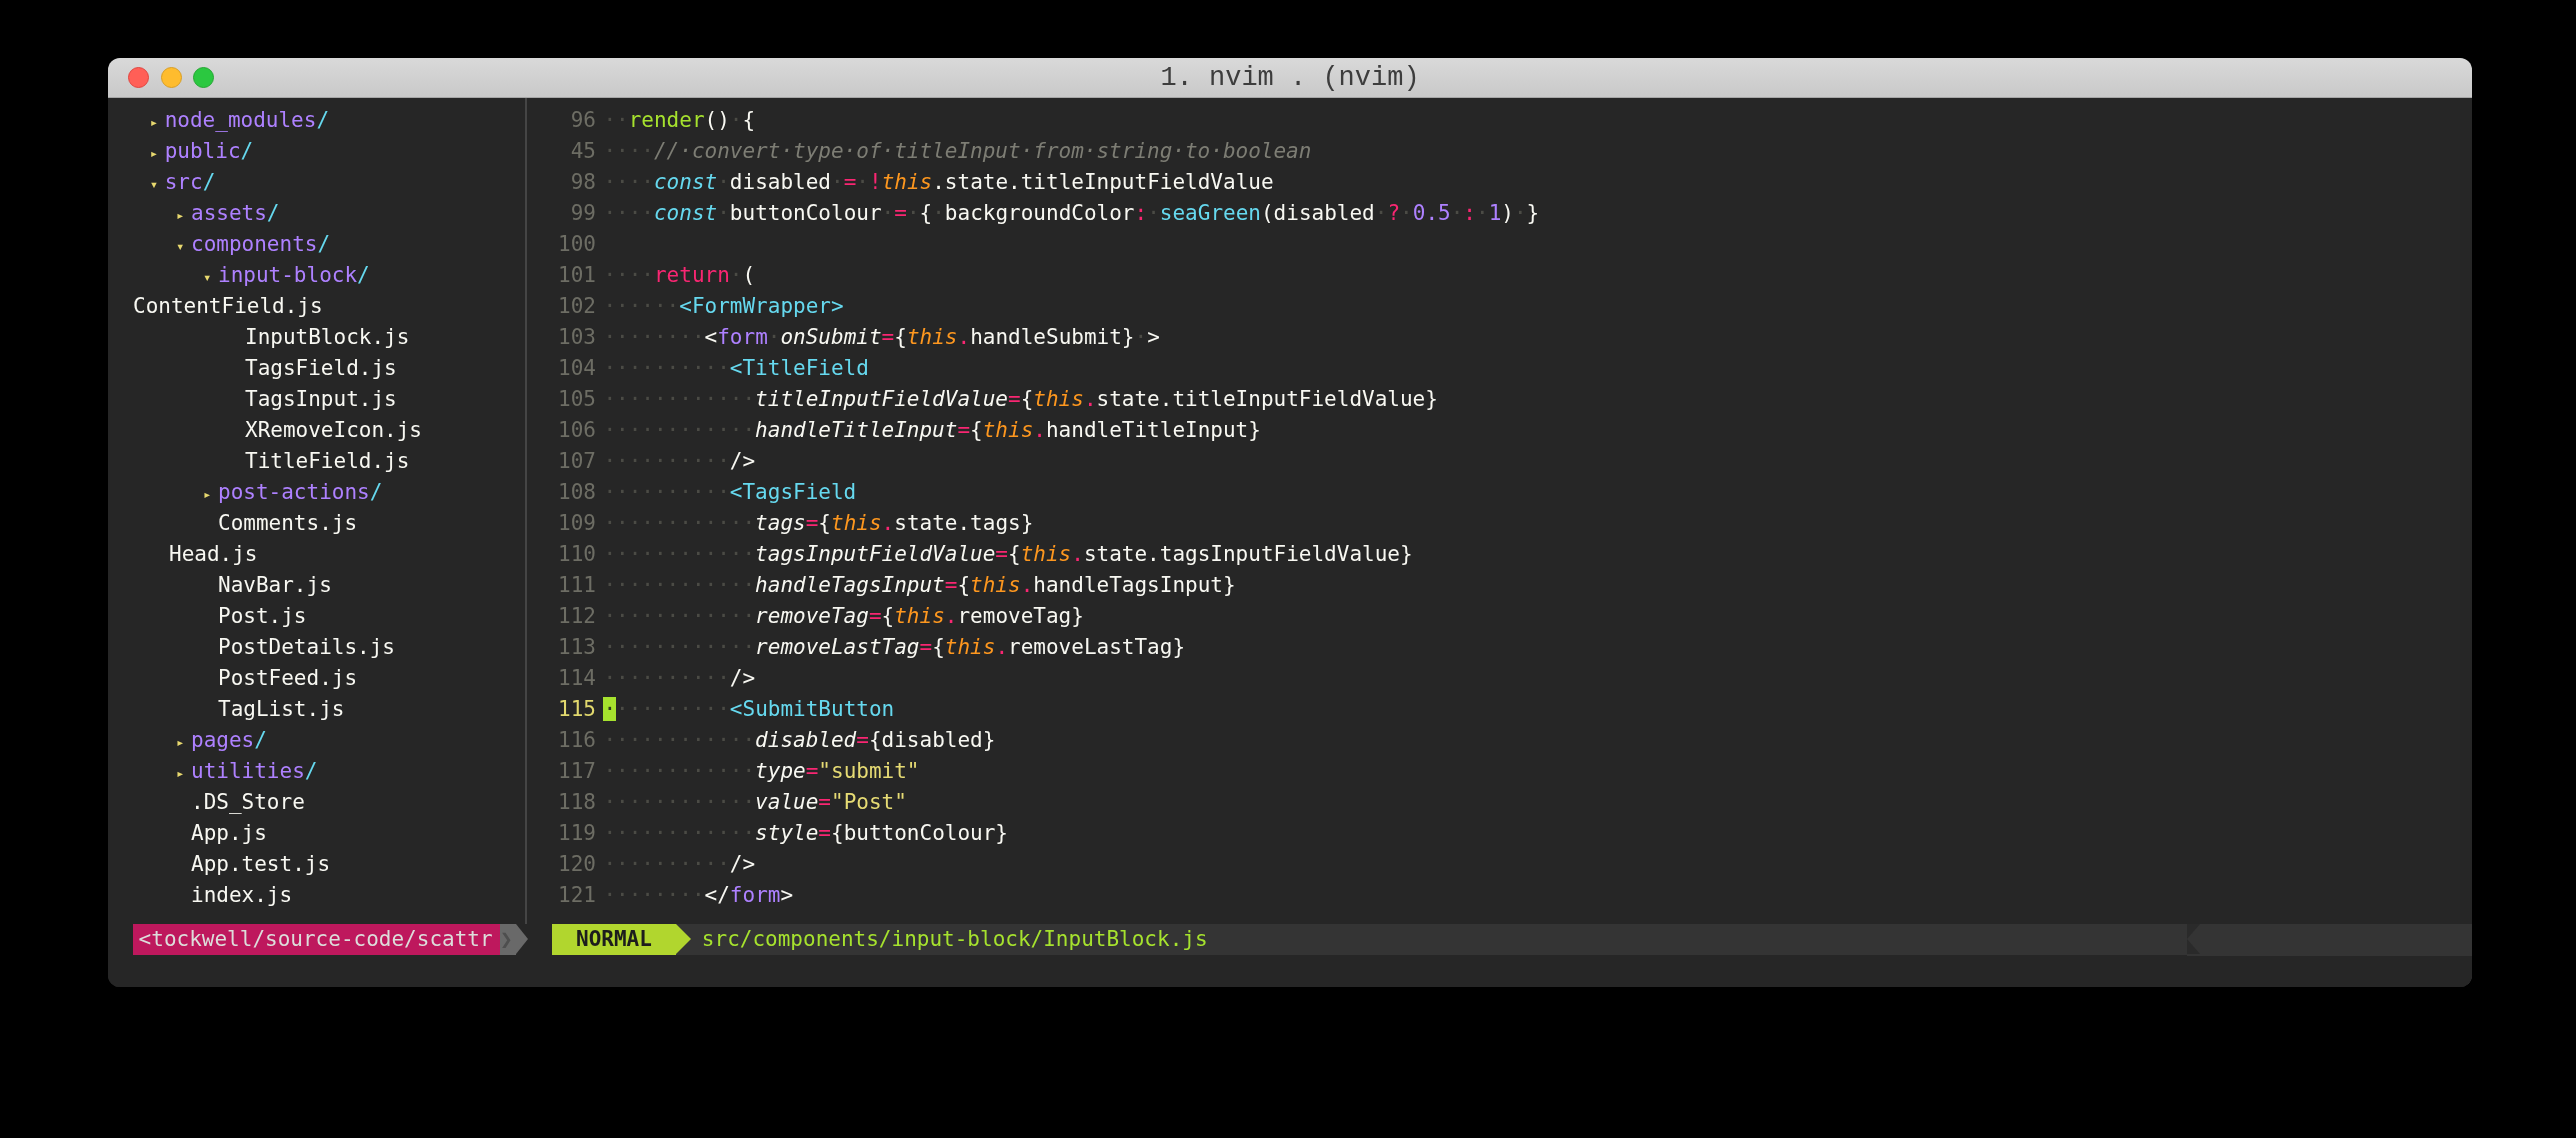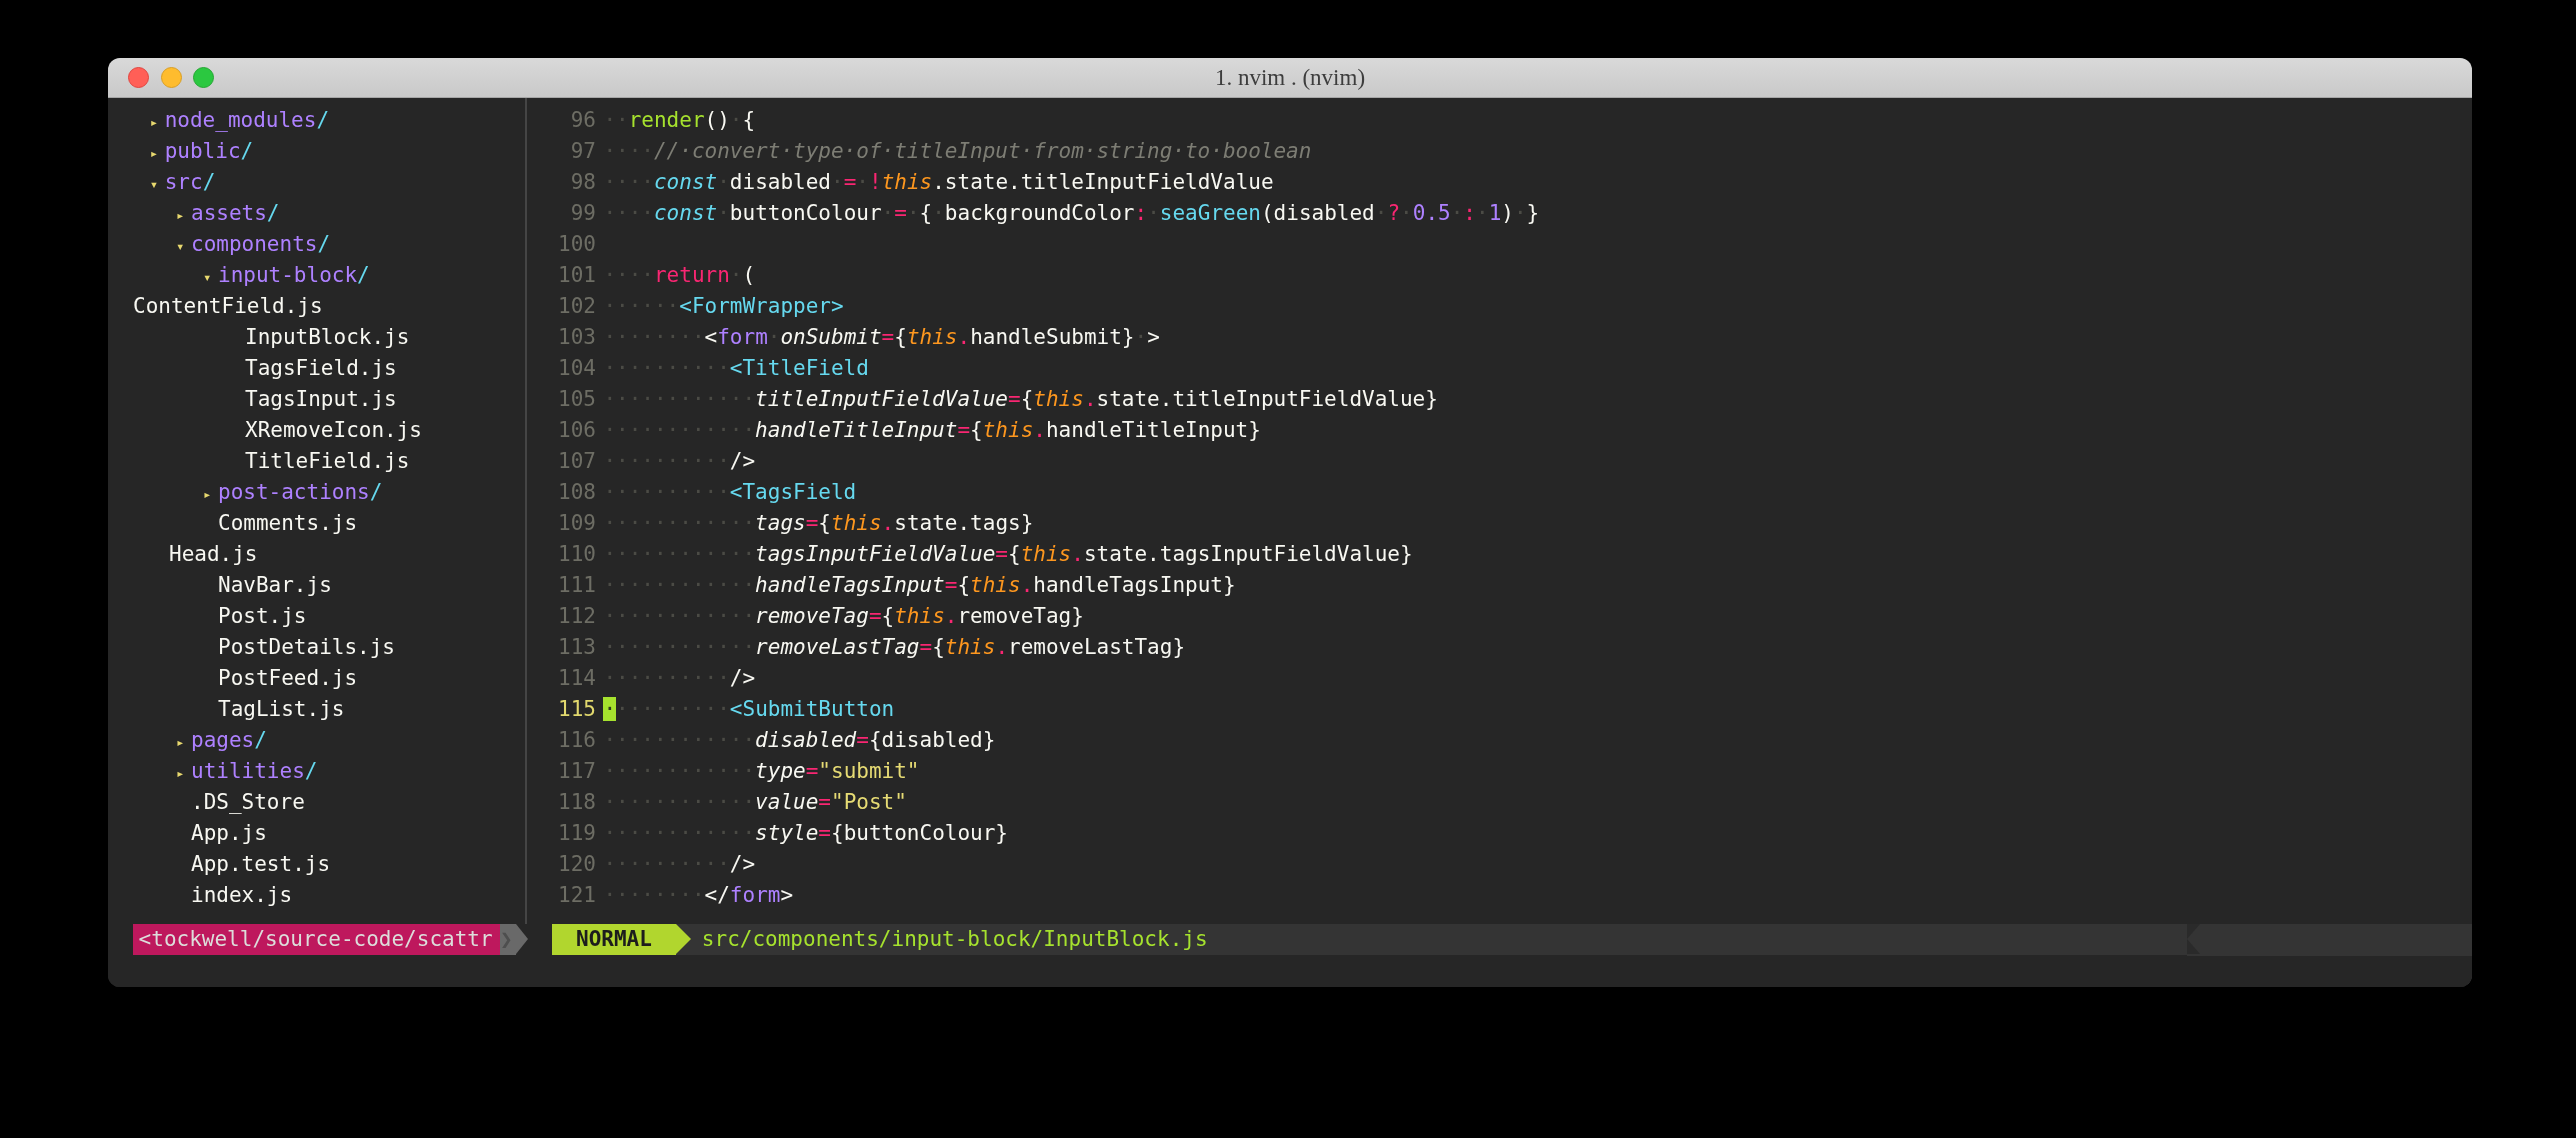--- a/index.html
+++ b/index.html
@@ -14,21 +14,21 @@
     position:relative;height:39px;
     background:linear-gradient(#d9d9d9,#c9c9c9);
     border-bottom:0.9px solid #a6a6a6;
   }
   .tl{position:absolute;top:9.3px;width:21px;height:21px;border-radius:50%;}
   #tl-close{left:20.4px;background:#ff5f57;border:0.9px solid #e0443e;box-sizing:border-box;}
   #tl-min{left:53px;background:#febc2e;border:0.9px solid #d89e24;box-sizing:border-box;}
   #tl-zoom{left:85px;background:#2bc840;border:0.9px solid #24a732;box-sizing:border-box;}
   #title-text{
     position:absolute;left:0;right:0;top:0;height:37px;line-height:40px;text-align:center;
-    font-family:Liberation Serif, serif;font-size:23px;font-weight:500;color:#3d3d3d;
+    font-family:Liberation Mono, monospace;font-size:27px;font-weight:500;color:#3d3d3d;
   }
   
   #main{position:absolute;top:40px;left:0;right:0;bottom:0;background:#262626;}
   #tree{
     position:absolute;left:0;top:0;width:417px;height:826px;overflow:hidden;
     padding-top:7.4px;box-sizing:border-box;
     font-size:21px;
   }
   #vsplit{position:absolute;left:417px;top:0;width:1.9px;height:826px;background:#454545;}
   #editor{
@@ -125,21 +125,21 @@
         <div class="row" style="padding-left: 43px;"><span class="arrow">▸</span><span class="dirname">pages</span><span class="dirslash">/</span></div>
         <div class="row" style="padding-left: 43px;"><span class="arrow">▸</span><span class="dirname">utilities</span><span class="dirslash">/</span></div>
         <div class="row" style="padding-left: 58px;"><span class="filename">.DS_Store</span></div>
         <div class="row" style="padding-left: 58px;"><span class="filename">App.js</span></div>
         <div class="row" style="padding-left: 58px;"><span class="filename">App.test.js</span></div>
         <div class="row" style="padding-left: 58px;"><span class="filename">index.js</span></div>
       </div>
     <div id="vsplit"></div>
     <div id="editor" class="mono">
         <div class="row"><span class="ln">96</span><span class="t-ws">··</span><span class="t-fn">render</span><span class="t-pln">()</span><span class="t-ws">·</span><span class="t-pln">{</span></div>
-        <div class="row"><span class="ln">97</span><span class="t-ws">····</span><span class="t-cm">//·convert·type·of·titleInput·from·string·to·boolean</span></div>
+        <div class="row"><span class="ln">45</span><span class="t-ws">····</span><span class="t-cm">//·convert·type·of·titleInput·from·string·to·boolean</span></div>
         <div class="row"><span class="ln">98</span><span class="t-ws">····</span><span class="t-kw">const</span><span class="t-ws">·</span><span class="t-pln">disabled</span><span class="t-ws">·</span><span class="t-op">=</span><span class="t-ws">·</span><span class="t-op">!</span><span class="t-ths">this</span><span class="t-pln">.state.titleInputFieldValue</span></div>
         <div class="row"><span class="ln">99</span><span class="t-ws">····</span><span class="t-kw">const</span><span class="t-ws">·</span><span class="t-pln">buttonColour</span><span class="t-ws">·</span><span class="t-op">=</span><span class="t-ws">·</span><span class="t-pln">{</span><span class="t-ws">·</span><span class="t-pln">backgroundColor</span><span class="t-op">:</span><span class="t-ws">·</span><span class="t-cyn">seaGreen</span><span class="t-pln">(disabled</span><span class="t-ws">·</span><span class="t-op">?</span><span class="t-ws">·</span><span class="t-num">0.5</span><span class="t-ws">·</span><span class="t-op">:</span><span class="t-ws">·</span><span class="t-num">1</span><span class="t-pln">)</span><span class="t-ws">·</span><span class="t-pln">}</span></div>
         <div class="row"><span class="ln">100</span></div>
         <div class="row"><span class="ln">101</span><span class="t-ws">····</span><span class="t-op">return</span><span class="t-ws">·</span><span class="t-pln">(</span></div>
         <div class="row"><span class="ln">102</span><span class="t-ws">······</span><span class="t-cyn">&lt;FormWrapper&gt;</span></div>
         <div class="row"><span class="ln">103</span><span class="t-ws">········</span><span class="t-pln">&lt;</span><span class="t-tagp">form</span><span class="t-ws">·</span><span class="t-attr">onSubmit</span><span class="t-op">=</span><span class="t-pln">{</span><span class="t-ths">this</span><span class="t-op">.</span><span class="t-pln">handleSubmit}</span><span class="t-ws">·</span><span class="t-pln">&gt;</span></div>
         <div class="row"><span class="ln">104</span><span class="t-ws">··········</span><span class="t-cyn">&lt;TitleField</span></div>
         <div class="row"><span class="ln">105</span><span class="t-ws">············</span><span class="t-attr">titleInputFieldValue</span><span class="t-op">=</span><span class="t-pln">{</span><span class="t-ths">this</span><span class="t-op">.</span><span class="t-pln">state.titleInputFieldValue}</span></div>
         <div class="row"><span class="ln">106</span><span class="t-ws">············</span><span class="t-attr">handleTitleInput</span><span class="t-op">=</span><span class="t-pln">{</span><span class="t-ths">this</span><span class="t-op">.</span><span class="t-pln">handleTitleInput}</span></div>
         <div class="row"><span class="ln">107</span><span class="t-ws">··········</span><span class="t-pln">/&gt;</span></div>

